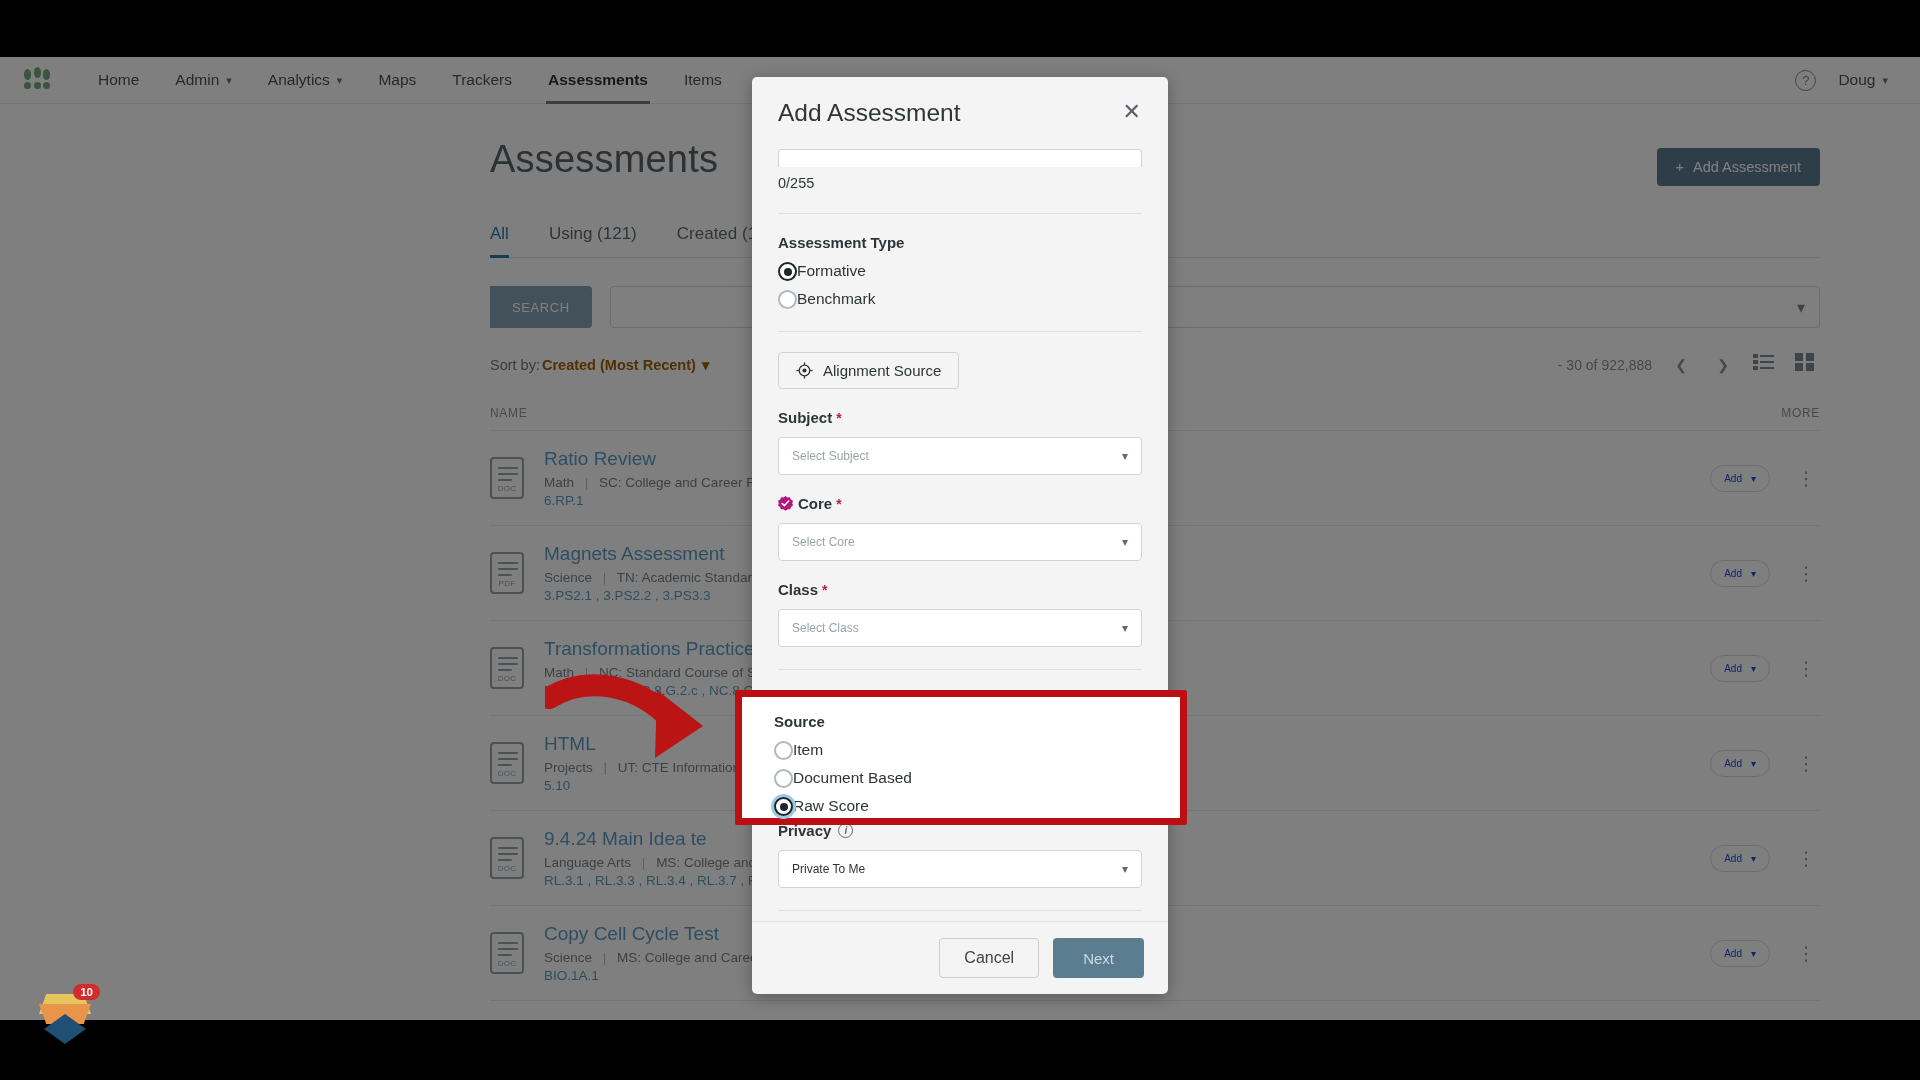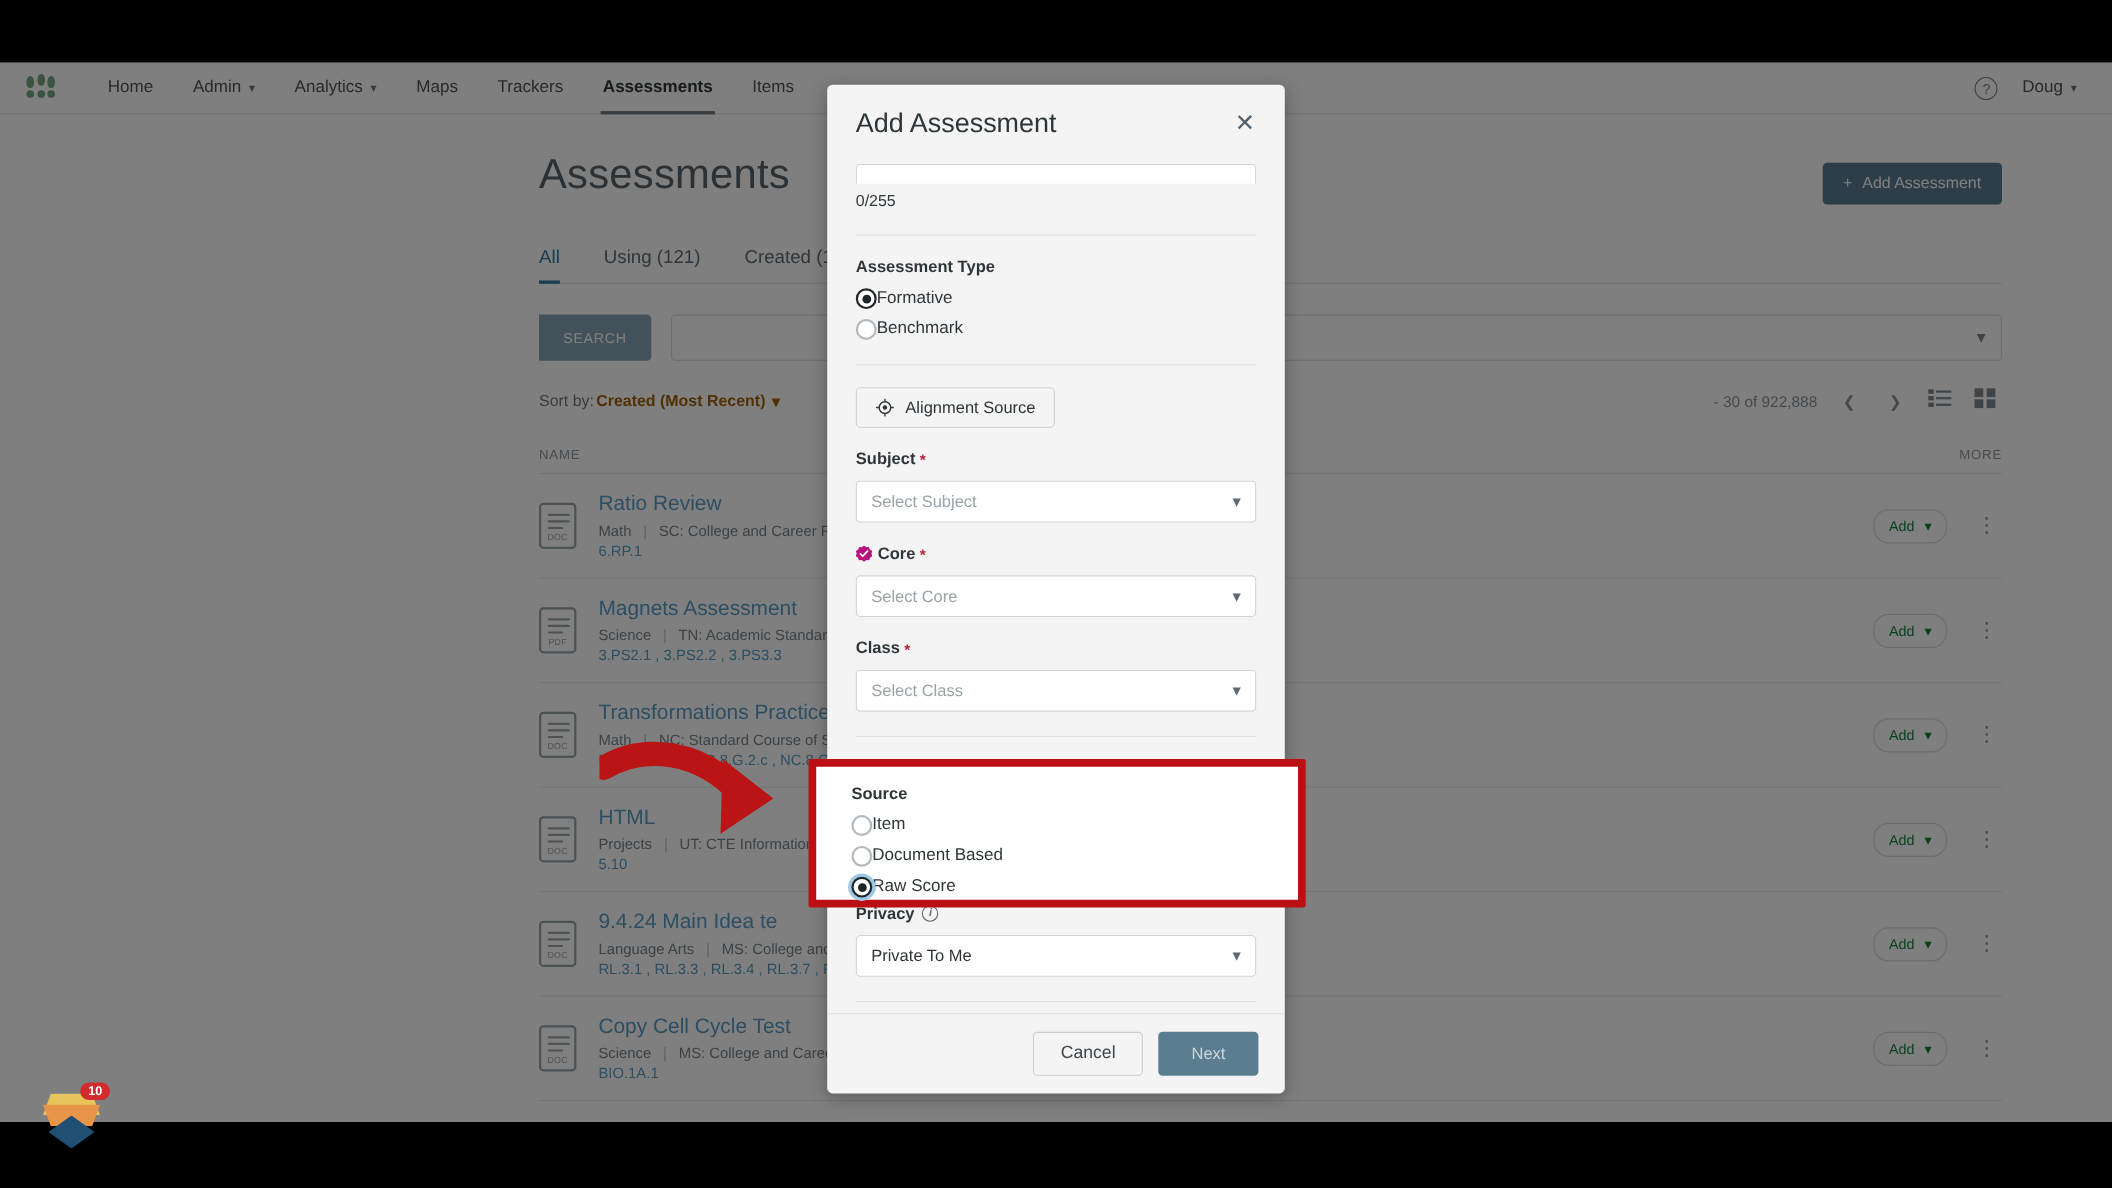--- a/index.html
+++ b/index.html
@@ -110,22 +110,22 @@
   .docicon .l2 { top:14px; width:20px; }
   .docicon .l3 { top:20px; width:14px; }
   .docicon .t { position:absolute; bottom:4px; left:0; right:0; text-align:center;
                 font-size:8px; font-weight:400; color:#98a2a9; letter-spacing:.3px; }
   .rowmain { flex: 1; min-width: 0; }
   .rowtitle { font-size: 19px; color: #5a9dc4; margin-bottom: 5px; }
   .rowmeta { font-size: 13.5px; color: #79838a; }
   .rowmeta .sep { margin: 0 7px; color: #b9c0c5; }
   .rowstd { font-size: 13.5px; color: #5a9dc4; margin-top: 3px; }
   .addbtn {
-    border: 1px solid #d5d9dd; border-radius: 14px; padding: 7px 13px; font-size: 13px;
-    color: #15803d; display: flex; align-items: center; gap: 9px; cursor: pointer;
+    border: 1px solid #d5d9dd; border-radius: 14px; padding: 7px 13px; font-size: 10px;
+    color: #1d4ed8; display: flex; align-items: center; gap: 9px; cursor: pointer;
   }
   .kebab { width: 28px; text-align: center; color: #8d959b; font-size: 19px; cursor: pointer; margin-left: 22px; }
 
   
   .fab { position: absolute; left: 36px; bottom: 34px; width: 62px; height: 58px; z-index: 45; }
   .fab .top { position:absolute; left:3px; top:6px; width:52px; height:20px;
      background:#e8c45c; clip-path: polygon(14% 0,86% 0,100% 100%,0% 100%); }
   .fab .mid { position:absolute; left:3px; top:16px; width:52px; height:20px;
      background:#e8954a; clip-path: polygon(0 0,100% 0,86% 100%,14% 100%); }
   .fab .bot { position:absolute; left:8px; top:26px; width:42px; height:30px;
@@ -186,21 +186,21 @@
   .radio.focusring { box-shadow: 0 0 0 3px #9ec9e6; }
   .radio-lbl { font-size: 15.5px; color: #2e3538; }
   .align-btn {
     border: 1px solid #cfd4d8; border-radius: 4px; background: transparent;
     padding: 9px 17px; font-size: 15px; color: #2e3538; display: inline-flex;
     align-items: center; gap: 10px; cursor: pointer;
   }
   .select {
     width: 100%; height: 38px; border: 1px solid #cfd4d8; border-radius: 4px;
     background: #fff; display: flex; align-items: center; padding: 0 13px;
-    font-size: 15px; color: #9aa3a9; cursor: pointer; margin-bottom: 4px;
+    font-size: 12px; color: #9aa3a9; cursor: pointer; margin-bottom: 4px;
   }
   .select.filled { color: #2e3538; }
   .select .chev { margin-left: auto; color: #5f6a71; }
   .block { margin-bottom: 20px; }
   .core-badge { width: 15px; height: 15px; margin-right: 5px; flex: none; }
   .info-icon {
     width: 15px; height: 15px; border-radius: 50%; border: 1.4px solid #606a70;
     color: #606a70; font-size: 10px; font-style: italic; font-weight: 700;
     display: inline-flex; align-items: center; justify-content: center; margin-left: 7px;
   }

